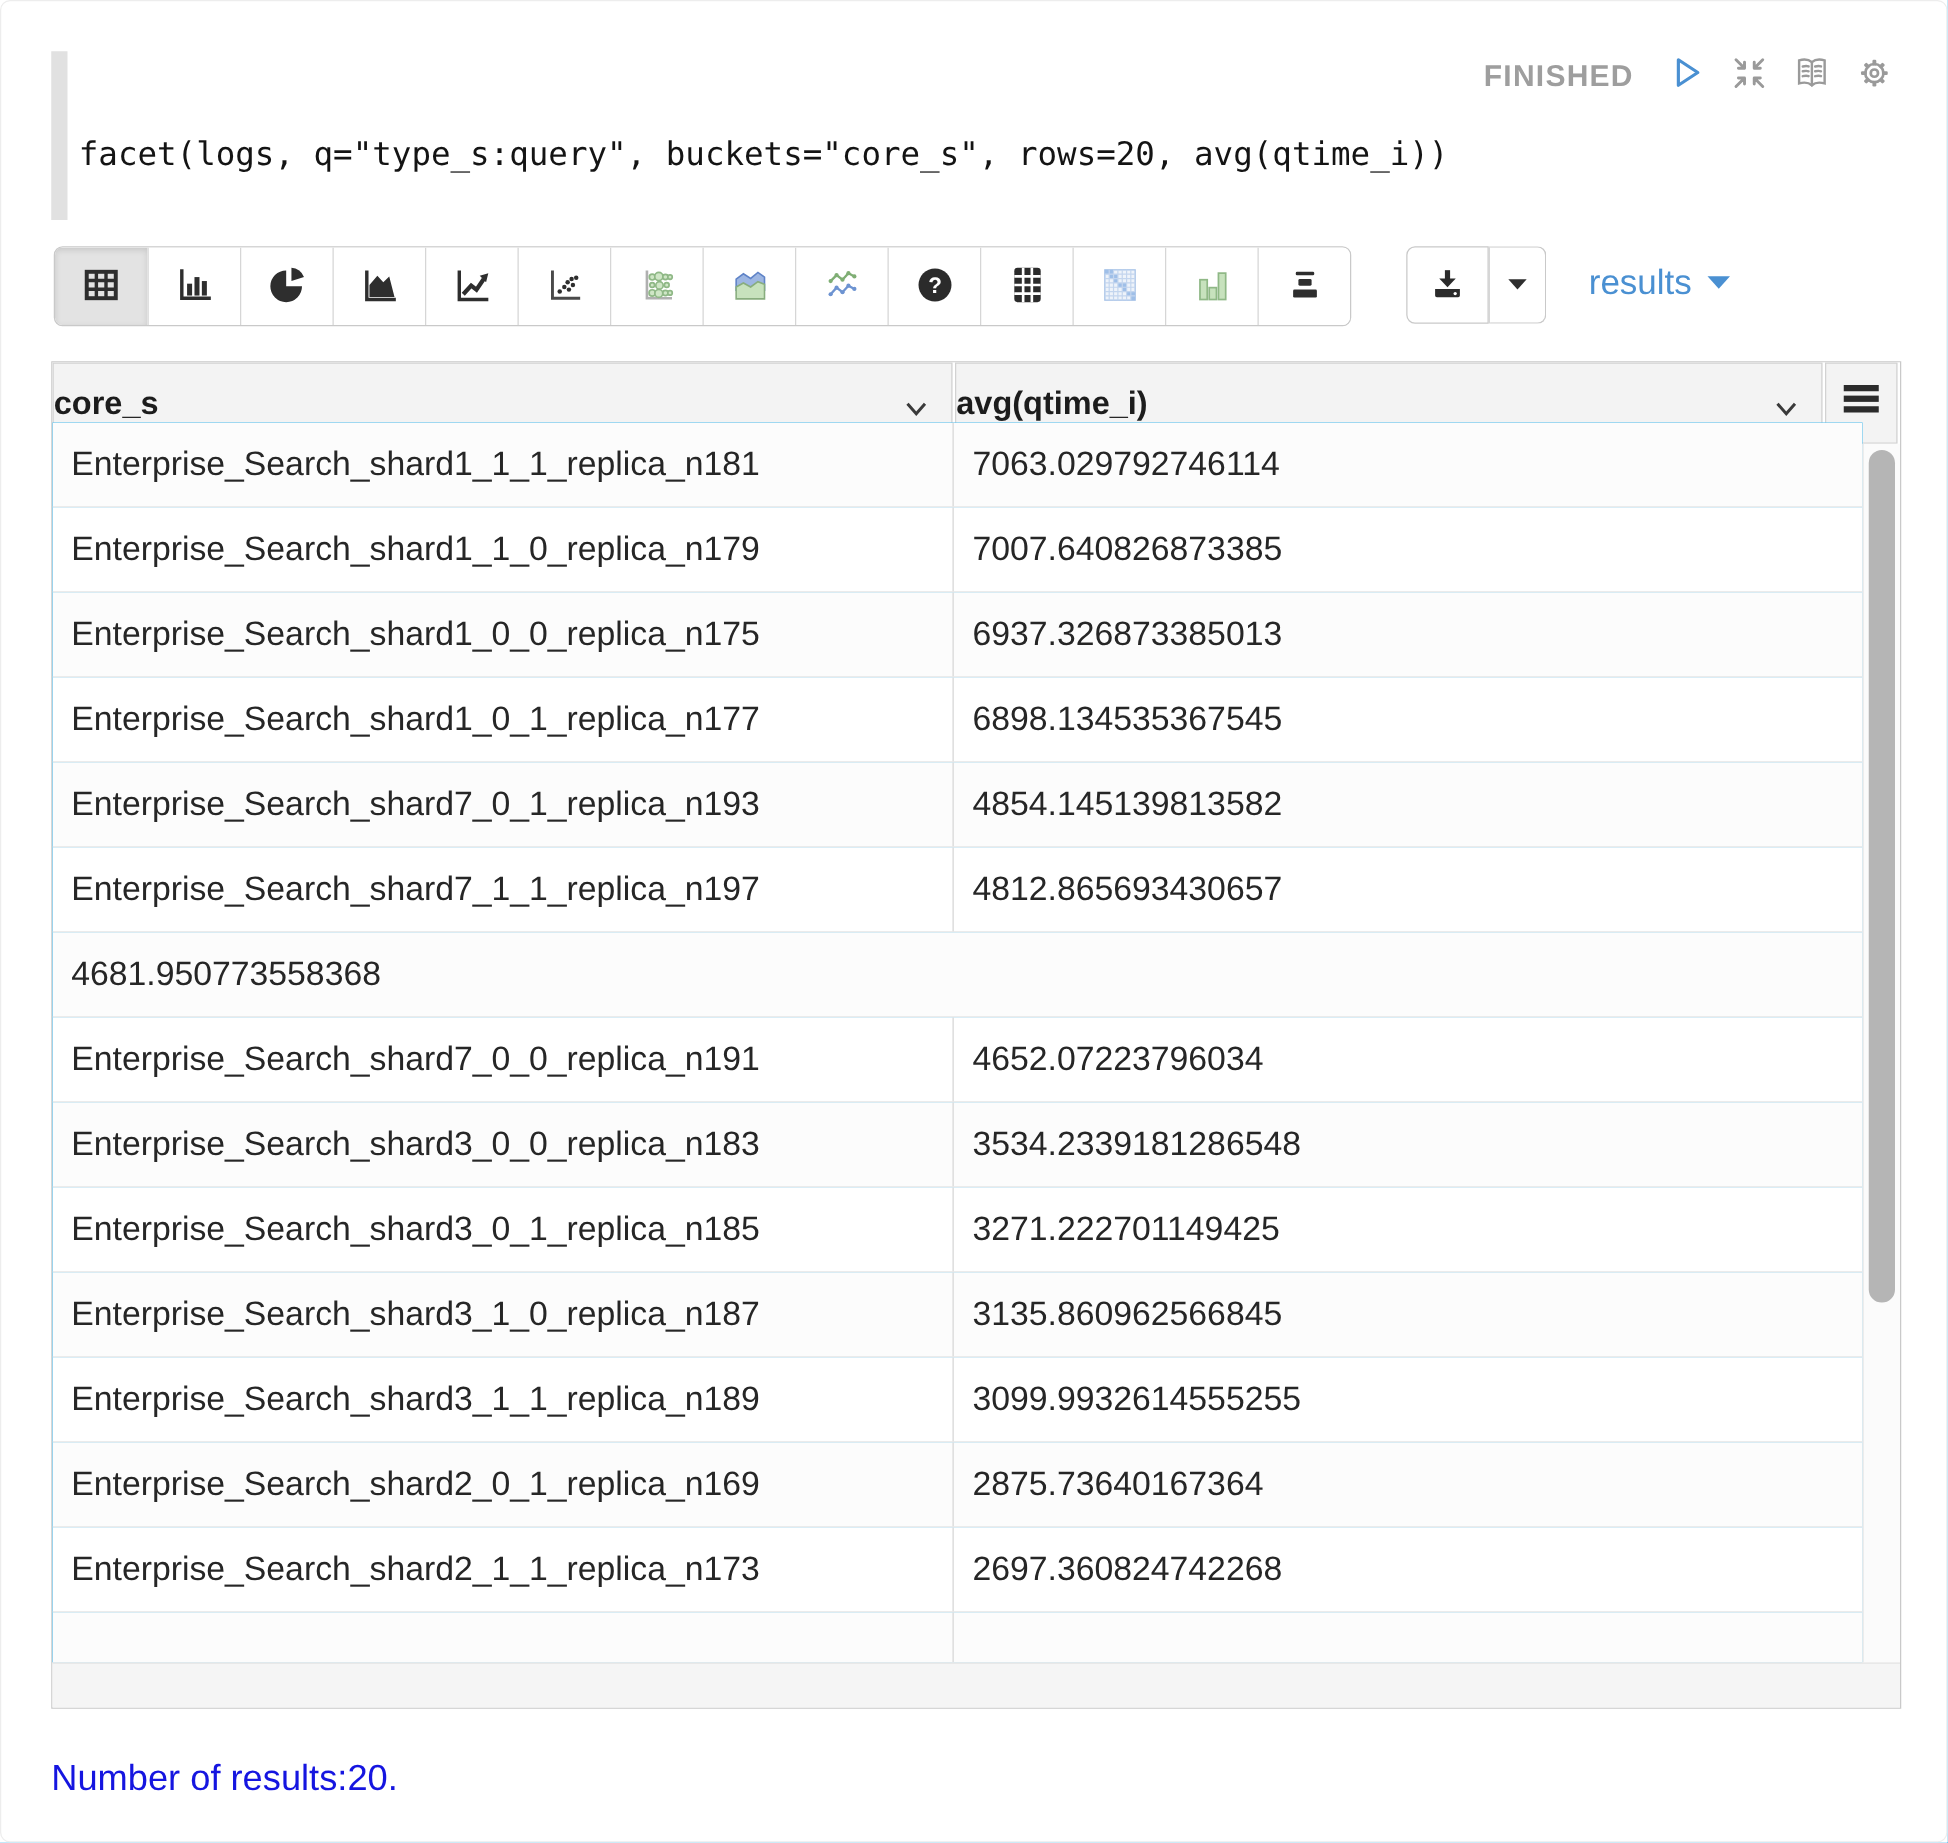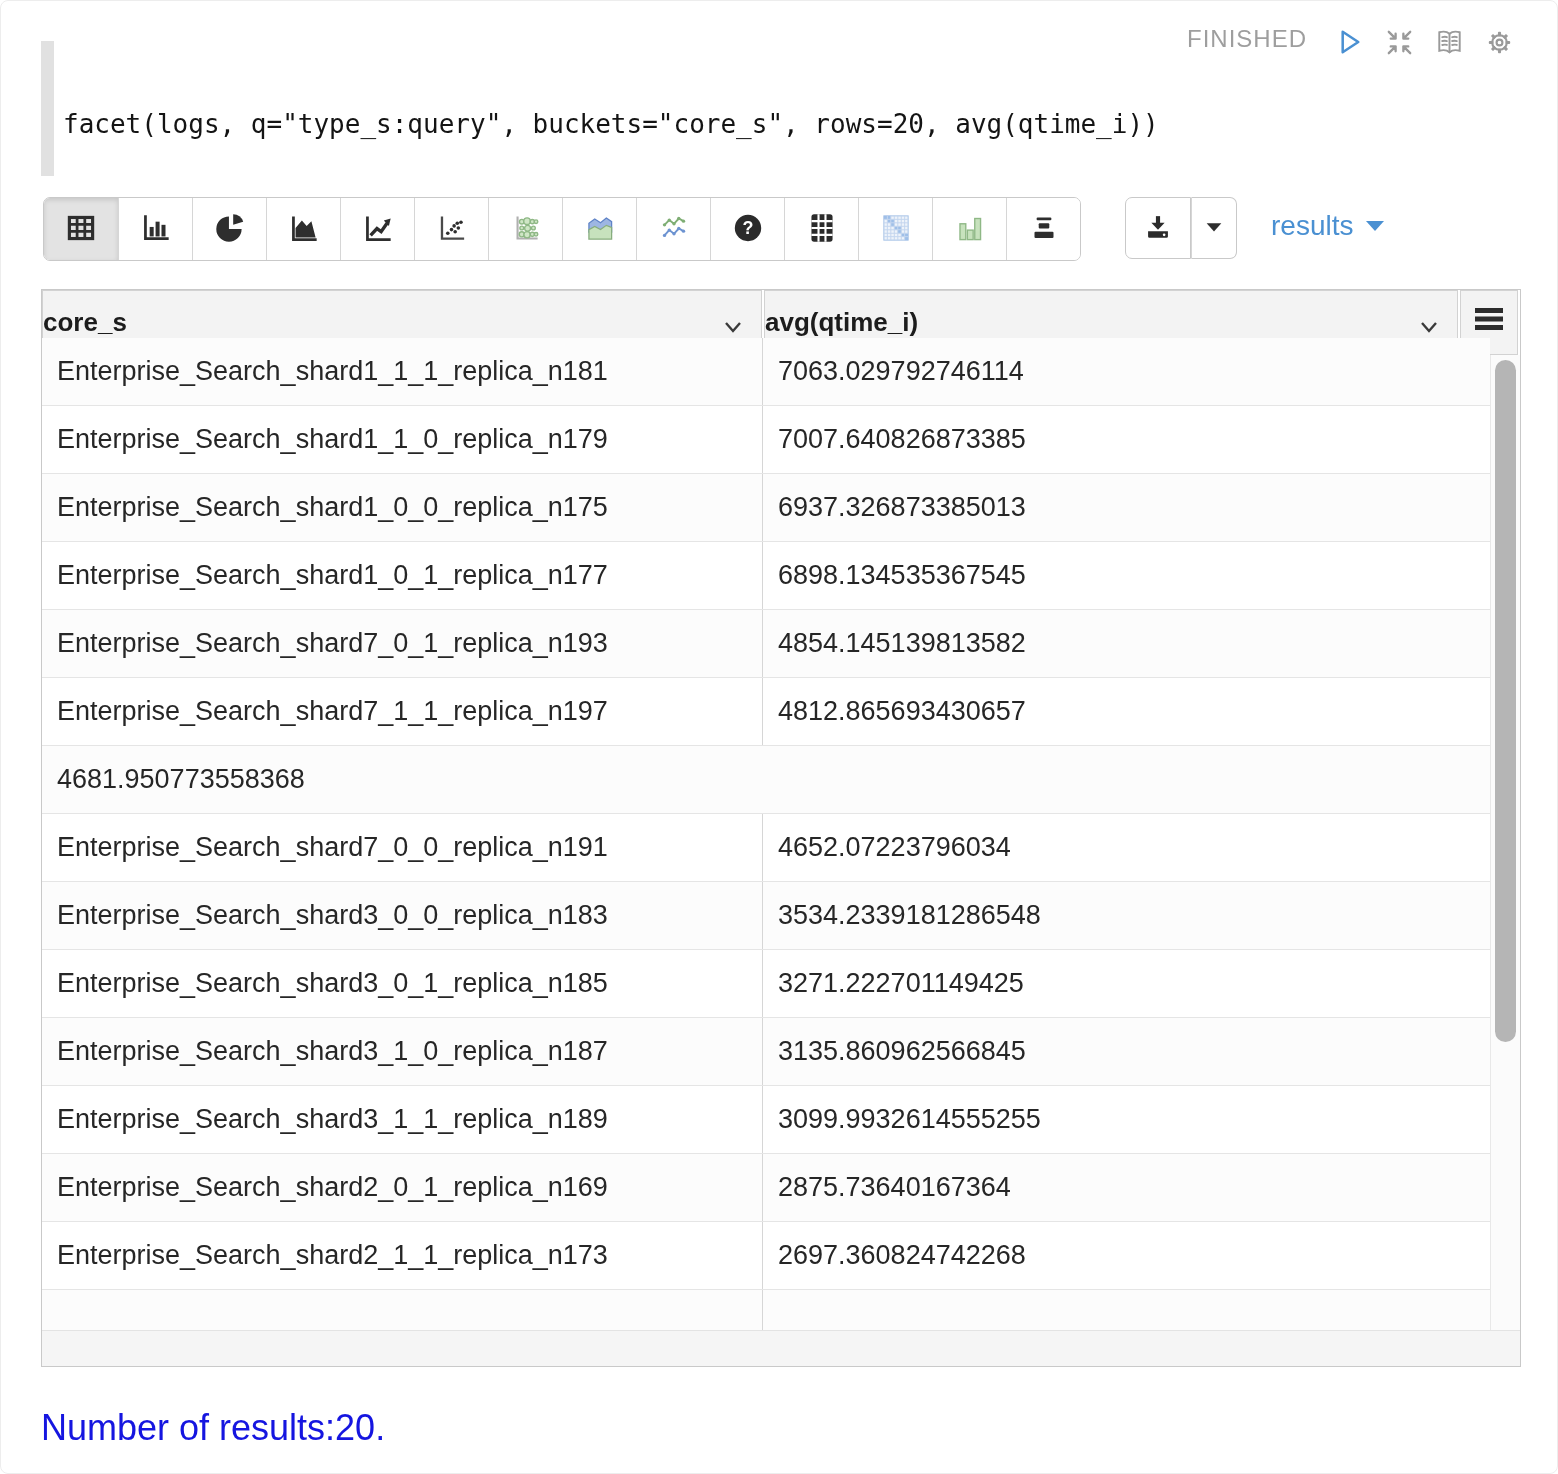--- a/index.html
+++ b/index.html
@@ -2,21 +2,21 @@
 <html><head>
 <meta charset="utf-8">
 <style>
   * { margin:0; padding:0; box-sizing:border-box; }
   html,body { background:#fff; }
   body { font-family:"Liberation Sans", sans-serif; color:#262626; }
   .page { position:relative; width:1558px; height:1474px; background:#fff; overflow:hidden;
           border:1px solid #ededed; border-radius:8px; }
 
   
-  .status-bar { position:absolute; top:24px; right:40px; display:flex; align-items:flex-start; gap:15px; }
+  .status-bar { position:absolute; top:40px; right:40px; display:flex; align-items:flex-end; gap:15px;font-weight:bold; }
   .status-text { color:#9e9e9e; font-size:24px; letter-spacing:1px; margin-right:10px; }
   .icon-btn { width:35px; height:35px; display:inline-flex; align-items:center; justify-content:center; cursor:pointer; }
   .icon-btn svg { width:35px; height:35px; }
 
   
   .editor { position:absolute; left:40px; top:40px; width:1480px; height:135px; }
   .gutter { position:absolute; left:0; top:0; width:13px; height:135px; background:#e1e1e1; }
   .code-line { position:absolute; left:22px; top:68px; font-family:"DejaVu Sans Mono", monospace;
                font-size:26px; color:#141414; white-space:pre; }
 
@@ -58,21 +58,21 @@
   .td-core { width:721px; border-right:1px solid #d6d6d6; }
   .td-avg { flex:1; }
   .vscroll { position:absolute; top:65px; right:0; width:30px; bottom:36px; background:#fbfbfb;
              border-left:1px solid #e8e8e8; }
   .vthumb { position:absolute; top:5px; left:4px; width:21px; height:682px; background:#b5b5b5;
             border-radius:11px; cursor:pointer; }
   .hscroll { position:absolute; left:0; right:0; bottom:0; height:36px; background:#f5f5f5;
              border-top:1px solid #e3e3e3; cursor:pointer; }
 
   
-  .results-count { position:absolute; left:40px; top:1406px; font-size:36px; }
+  .results-count { position:absolute; left:40px; top:1406px; font-size:29px; }
 </style>
 </head>
 <body>
 
 <div class="page">
 
   <div class="status-bar">
     <span class="status-text" style="color: rgb(158, 158, 158);">FINISHED</span>
     <span class="icon-btn">
       <svg viewBox="0 0 36 36">

